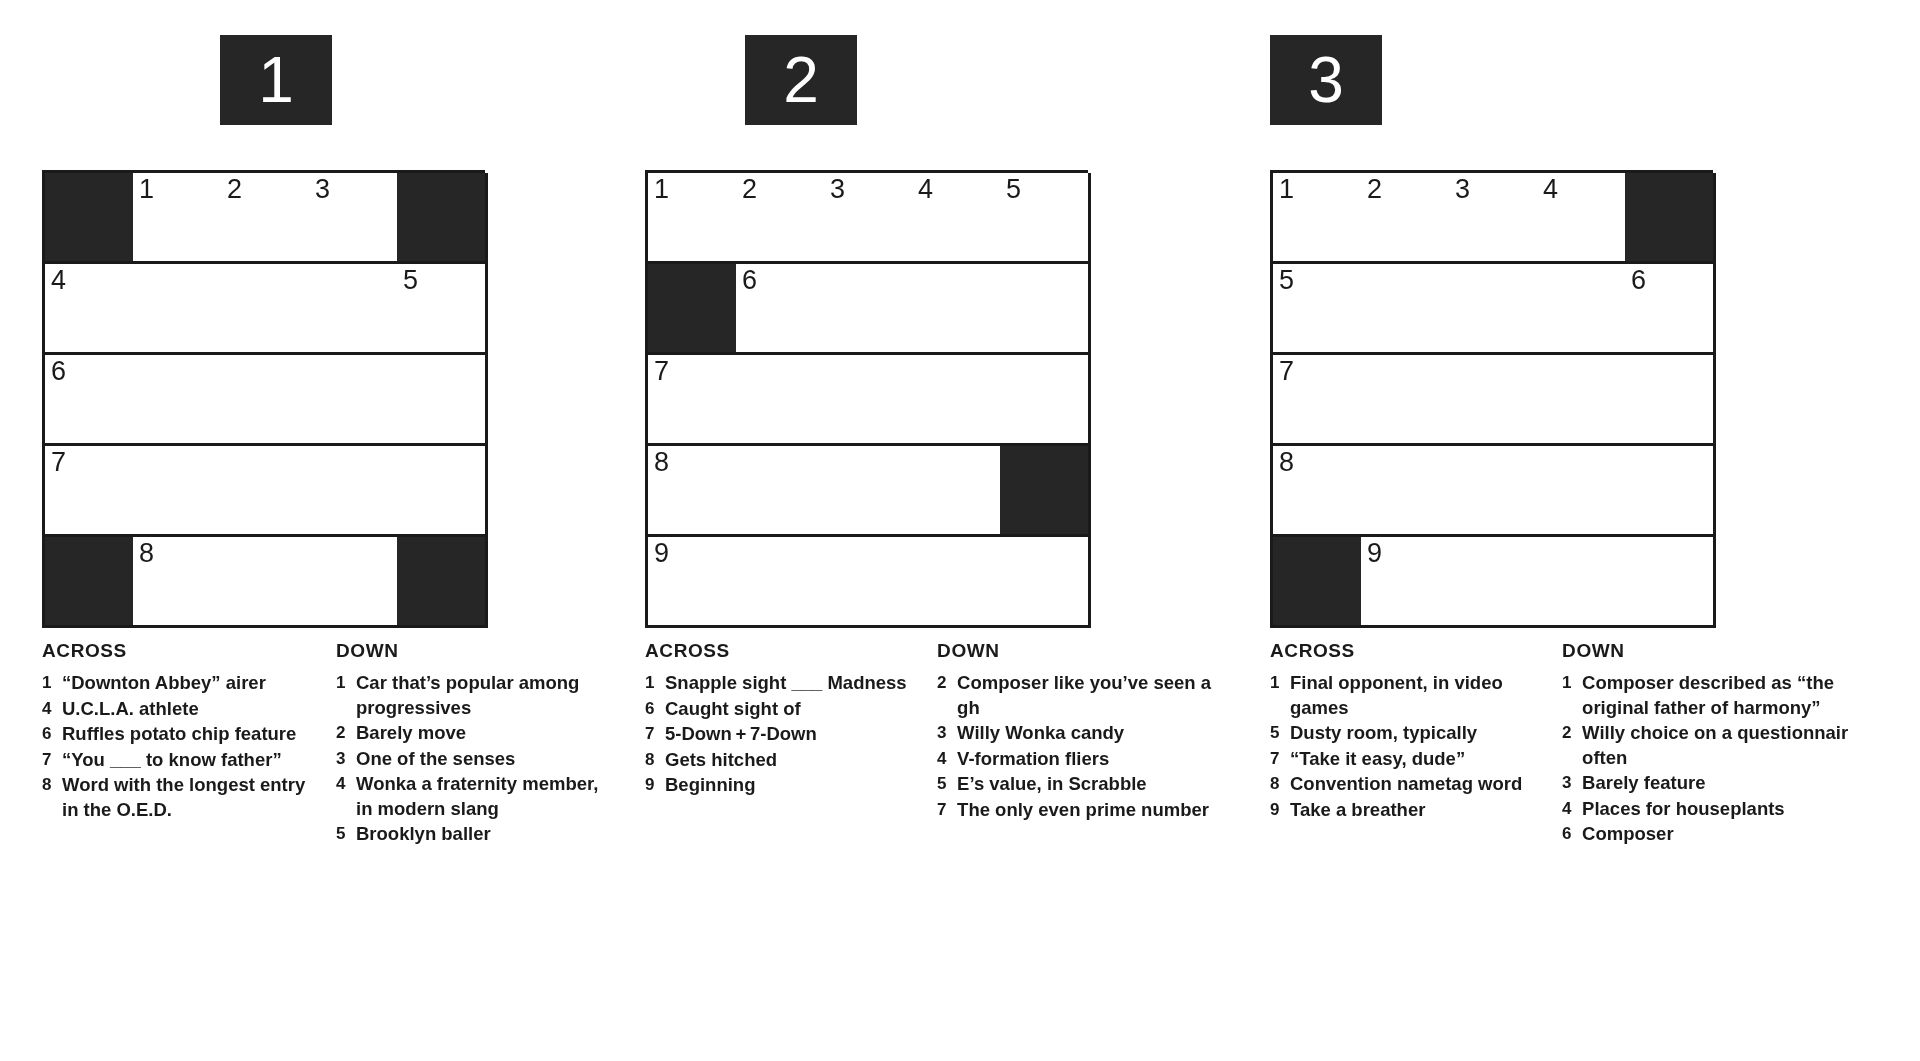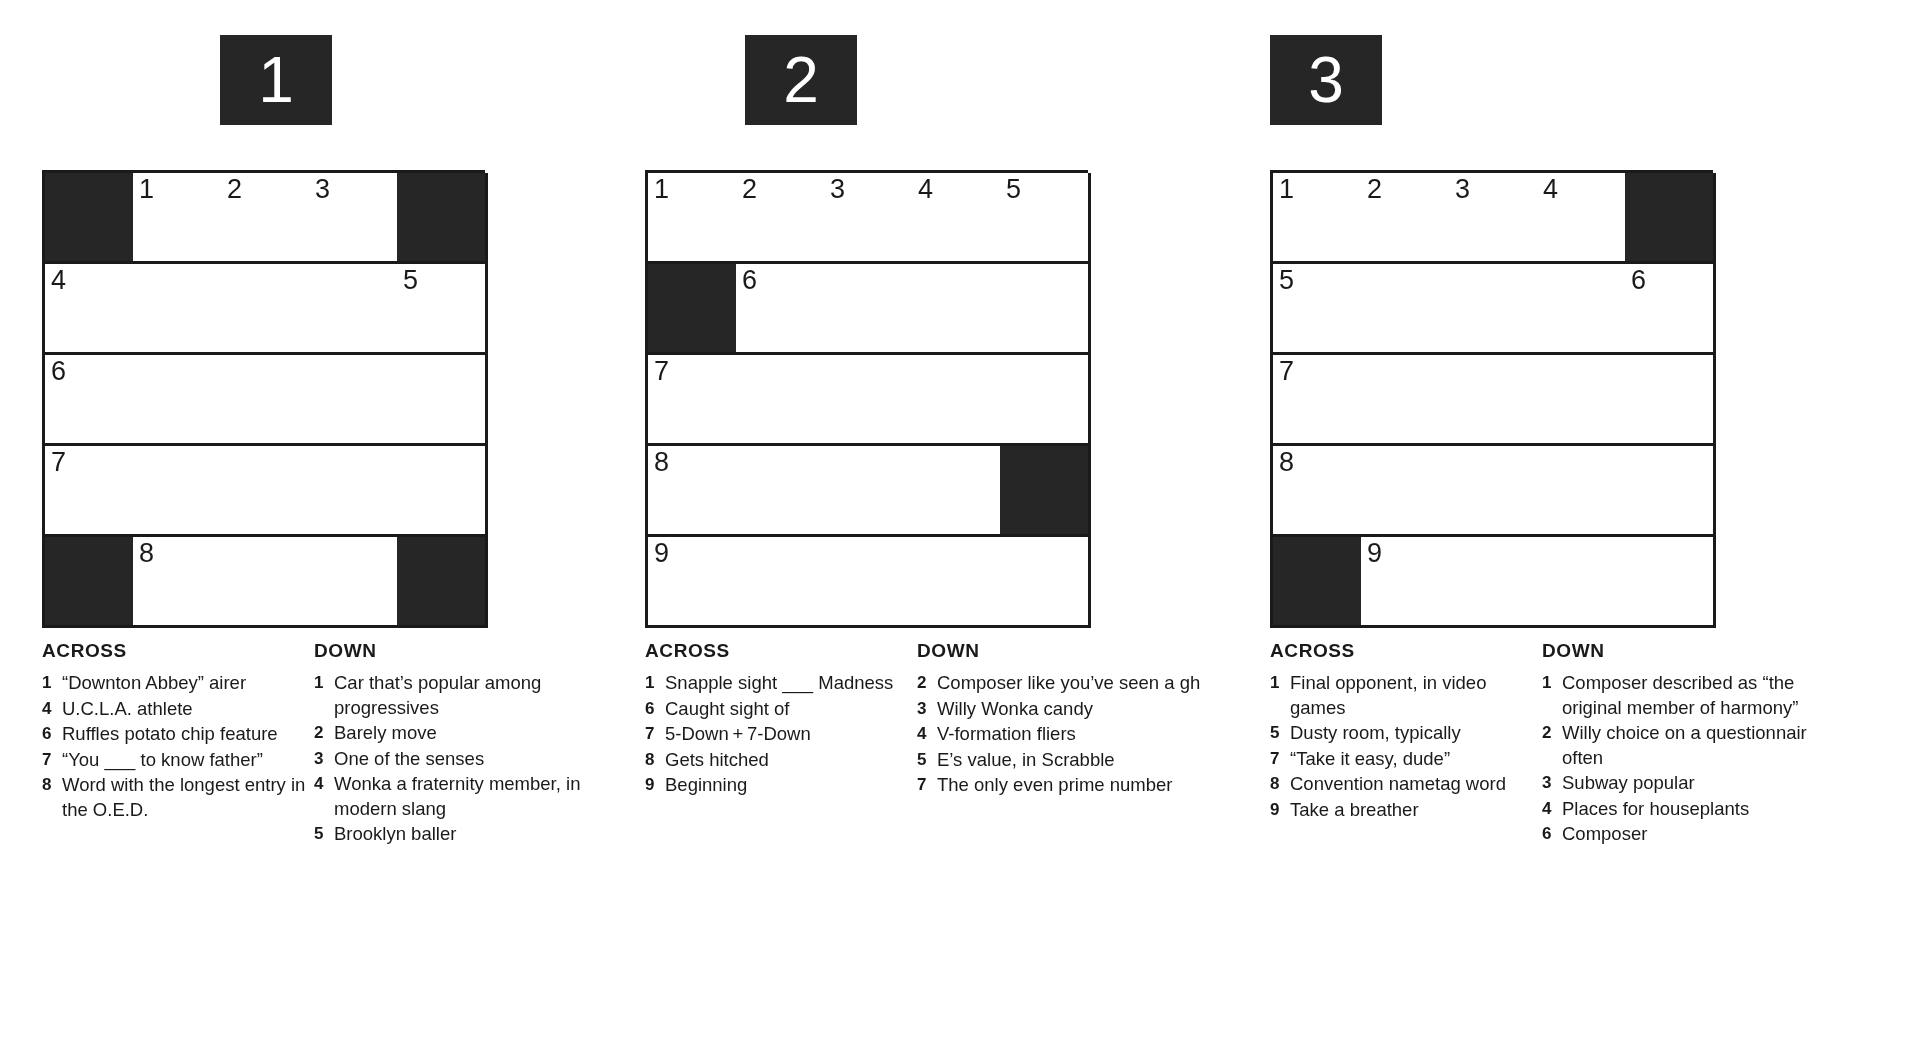--- a/index.html
+++ b/index.html
@@ -78,21 +78,21 @@
     font-family: "Liberation Sans", sans-serif;
     color: #1a1a1a;
   }
 
   .clues {
     position: absolute;
     top: 640px;
     left: 22px;
     width: 590px;
     display: flex;
-    gap: 0;
+    gap: 22px;
   }
   .puzzle-2 .clues { left: 0px; }
   .puzzle-3 .clues { left: 0px; }
 
   .clue-col {
     width: 272px;
   }
   .clue-col.wide { width: 300px; }
 
   .clue-head {
@@ -118,20 +118,21 @@
   .clue-num {
     font-weight: bold;
     width: 20px;
     flex: 0 0 20px;
     text-align: left;
     font-size: 17px;
   }
   .clue-text {
     flex: 1 1 auto;
     white-space: normal;
+    font-weight: bold;
   }
   .clip {
     overflow: hidden;
   }
 </style>
 </head>
 <body>
 
 <div class="page">
 
@@ -519,29 +520,29 @@
               <span class="clue-num">9</span>
               <span class="clue-text">Take a breather</span>
             </li>
         </ul>
       </div>
       <div class="clue-col wide clip">
         <div class="clue-head">DOWN</div>
         <ul class="clue-list">
           <li class="clue-item">
               <span class="clue-num">1</span>
-              <span class="clue-text">Composer described as “the original member of harmony”</span>
+              <span class="clue-text">Composer described as “the original father of harmony”</span>
             </li>
           <li class="clue-item">
               <span class="clue-num">2</span>
               <span class="clue-text">Willy choice on a questionnair often</span>
             </li>
           <li class="clue-item">
               <span class="clue-num">3</span>
-              <span class="clue-text">Subway popular</span>
+              <span class="clue-text">Barely feature</span>
             </li>
           <li class="clue-item">
               <span class="clue-num">4</span>
               <span class="clue-text">Places for houseplants</span>
             </li>
           <li class="clue-item">
               <span class="clue-num">6</span>
               <span class="clue-text">Composer</span>
             </li>
         </ul>

